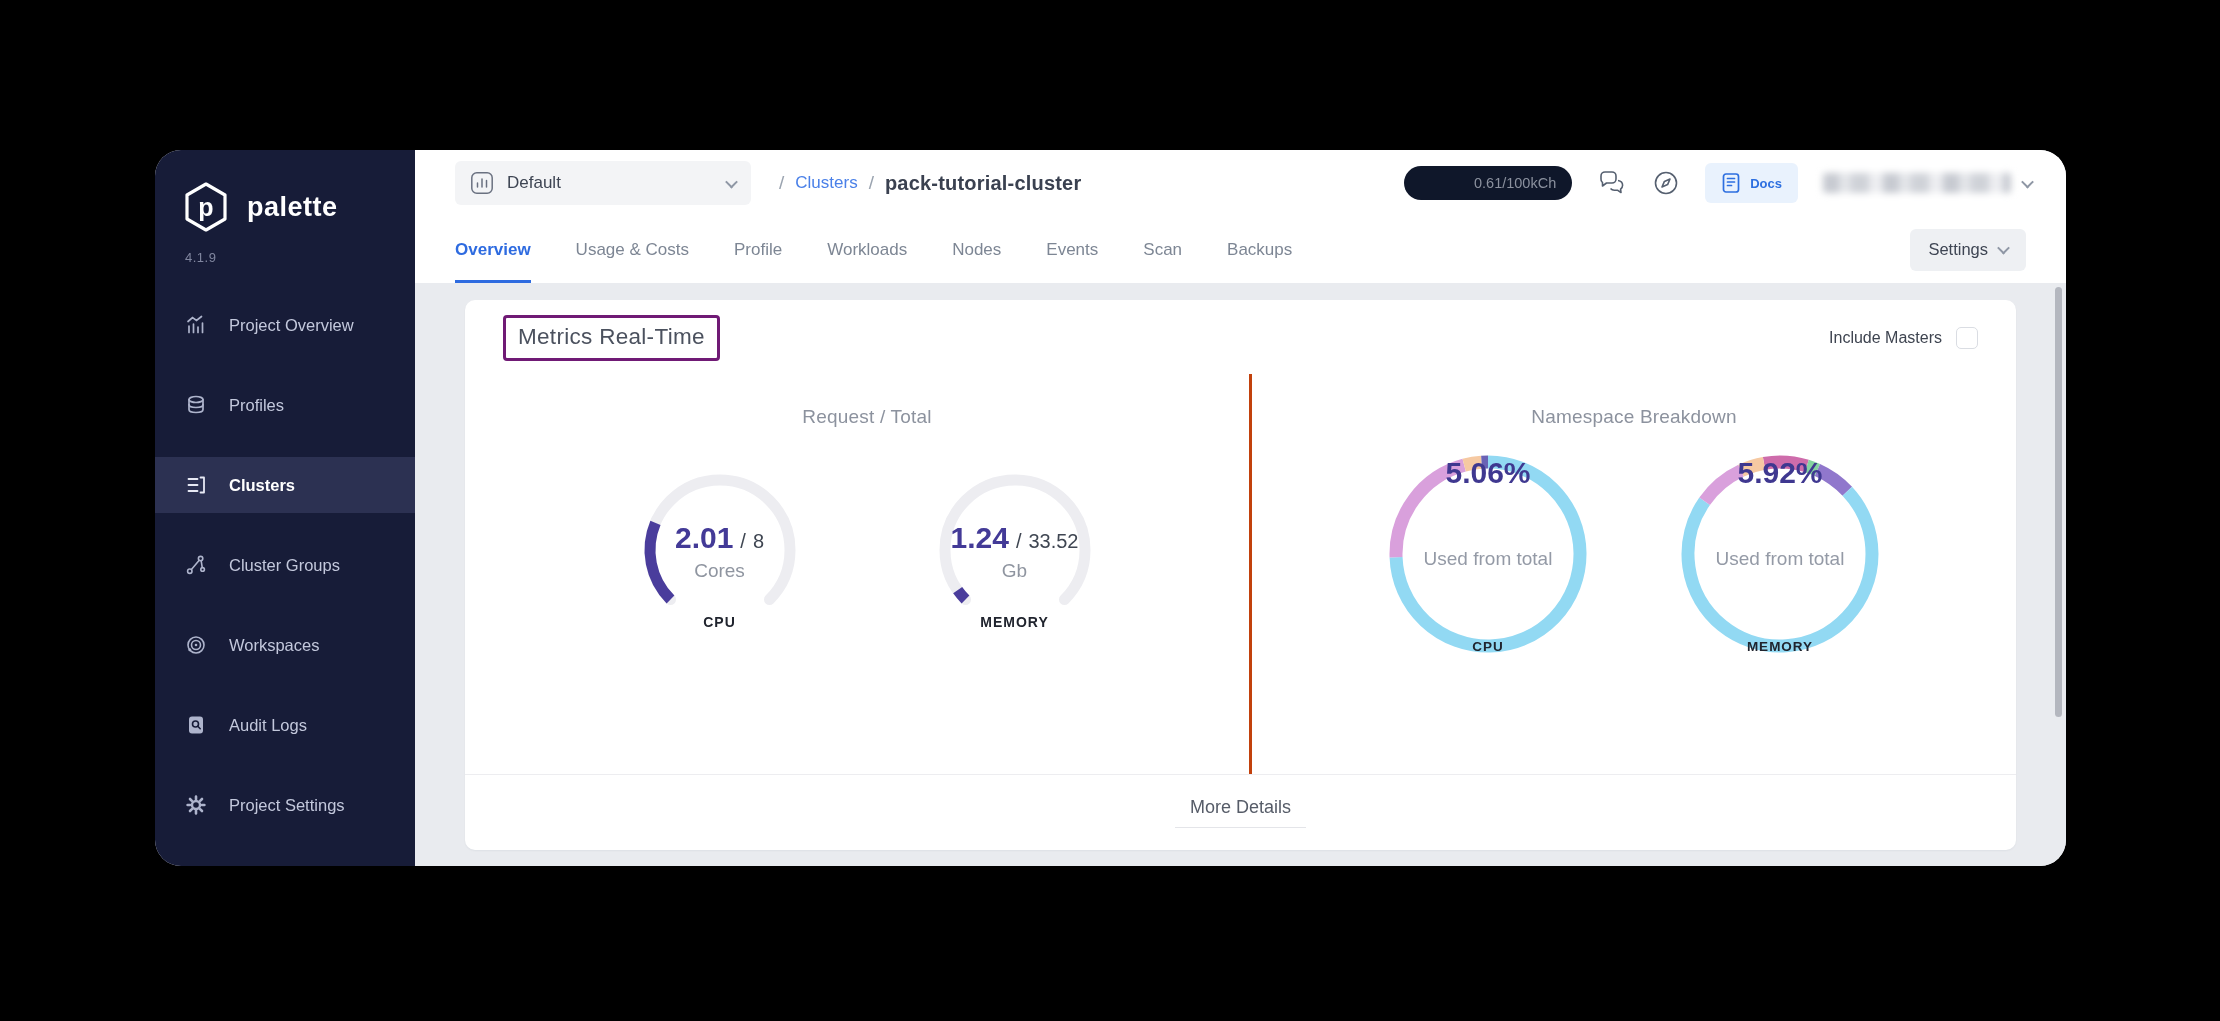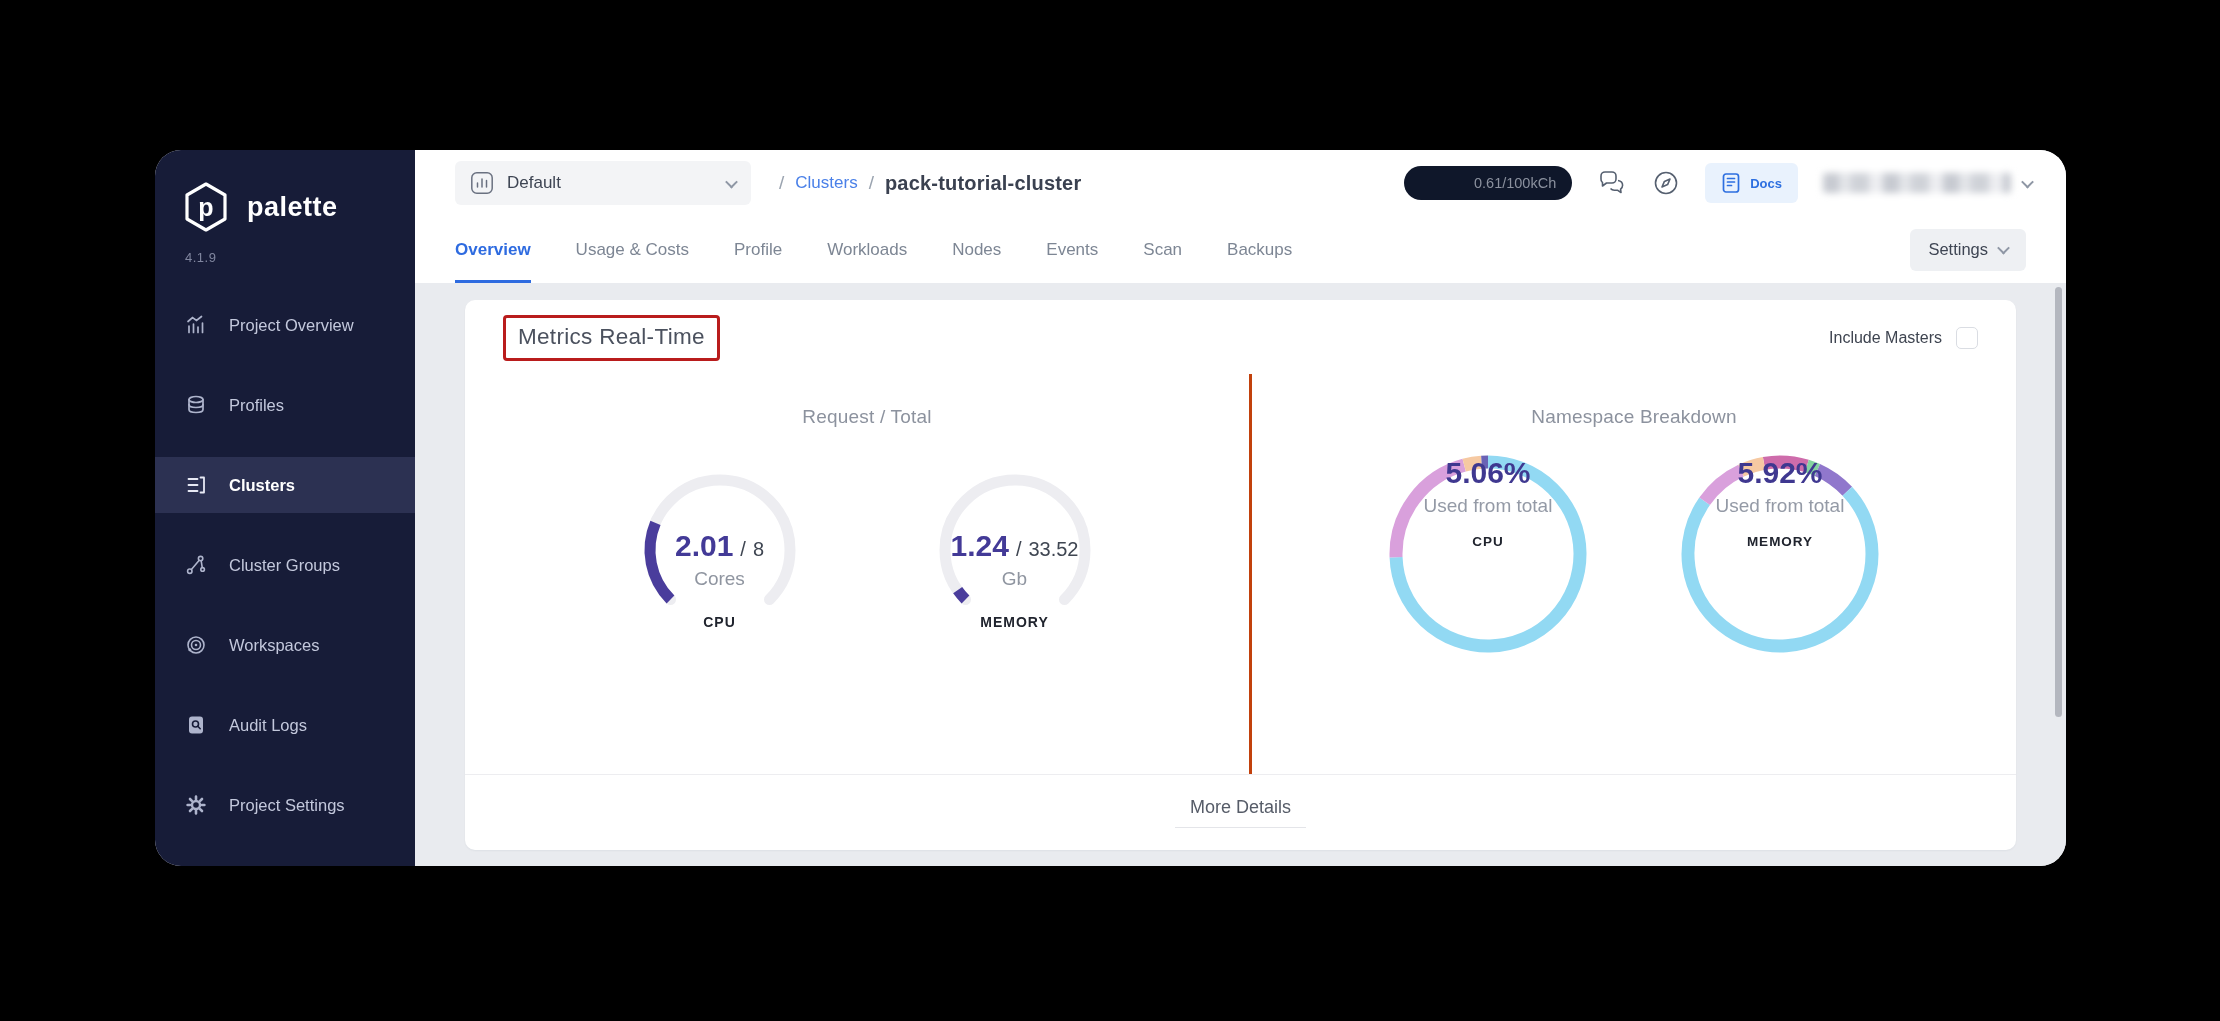--- a/index.html
+++ b/index.html
@@ -49,44 +49,44 @@
   .tab.active { color:#2e6be0; font-weight:700; box-shadow:inset 0 -3px 0 #2e6be0; }
   .settings-btn { align-self:center; margin-left:auto; height:42px; background:#eef0f3; border-radius:6px;
                   display:flex; align-items:center; gap:11px; padding:0 18px; font-size:16.5px; color:#3e4553; cursor:pointer; }
 
   
   .content { flex:1; background:#e9ebef; padding:17px 50px 16px; position:relative; }
   .scroll-thumb { position:absolute; right:4px; top:4px; width:7px; height:430px; background:#b4b7bf; border-radius:4px; }
   .card { background:#fff; border-radius:10px; height:100%; display:flex; flex-direction:column;
           box-shadow:0 1px 2px rgba(20,30,60,.05); }
   .card-head { display:flex; align-items:center; justify-content:space-between; padding:15px 38px 13px 38px; }
-  .title-annot { border:3px solid #b91c1c; border-radius:4px; padding:6px 12px 8px; }
+  .title-annot { border:3px solid #701a75; border-radius:4px; padding:6px 12px 8px; }
   .card-title { font-size:22.5px; color:#4b515e; letter-spacing:.3px; }
   .include { display:flex; align-items:center; gap:14px; font-size:16px; color:#3e4450; }
   .checkbox { width:22px; height:22px; border:1.5px solid #dadde3; border-radius:5px; background:#fff; cursor:pointer; }
 
   .card-body { flex:1; display:flex; min-height:0; }
   .half { flex:1; display:flex; flex-direction:column; align-items:center; padding-top:32px; }
   .half.left { border-right:3px solid #c2410c;padding-left:20px; }
   .section-title { font-size:19px; color:#8c929e; letter-spacing:.2px; }
   .gauges { display:flex; gap:105px; margin-top:44px; }
   .donuts { display:flex; gap:92px; margin-top:26px; }
 
   .gauge { position:relative; width:190px; }
-  .gauge-center { position:absolute; left:0; top:8px; width:190px; height:150px; display:flex;
+  .gauge-center { position:absolute; left:0; top:0; width:190px; height:150px; display:flex;
                   flex-direction:column; align-items:center; justify-content:center; padding-top:8px; }
   .g-val { font-size:30px; font-weight:700; color:#433a97; }
   .g-sep,.g-total { font-size:20px; color:#3f4652; }
   .g-row { display:flex; align-items:baseline; gap:7px; }
   .g-unit { font-size:19px; color:#8f95a0; margin-top:5px; }
   .g-label { text-align:center; margin-top:-12px; font-weight:700; font-size:14px; color:#20242e; letter-spacing:1px; }
 
   .donut { position:relative; width:200px; height:200px; }
   .donut-center { position:absolute; inset:0; display:flex; flex-direction:column; align-items:center;
-                  justify-content:flex-start; padding-top:2px; }
+                  justify-content:space-between; padding-top:2px; }
   .d-val { font-size:30px; font-weight:700; color:#3f3890; }
   .d-cap { font-size:19px; color:#949aa6; margin-top:5px; }
   .d-label { font-size:13.5px; font-weight:700; color:#20242e; letter-spacing:1px; margin-top:17px; }
 
   .card-foot { border-top:1px solid #ededf0; height:76px; display:flex; align-items:center; justify-content:center; }
   .more-details { font-size:18px; color:#565c68; padding:0 15px 9px; border-bottom:1px solid #e4e5e9; cursor:pointer; }
 </style>
 </head>
 <body>
 

